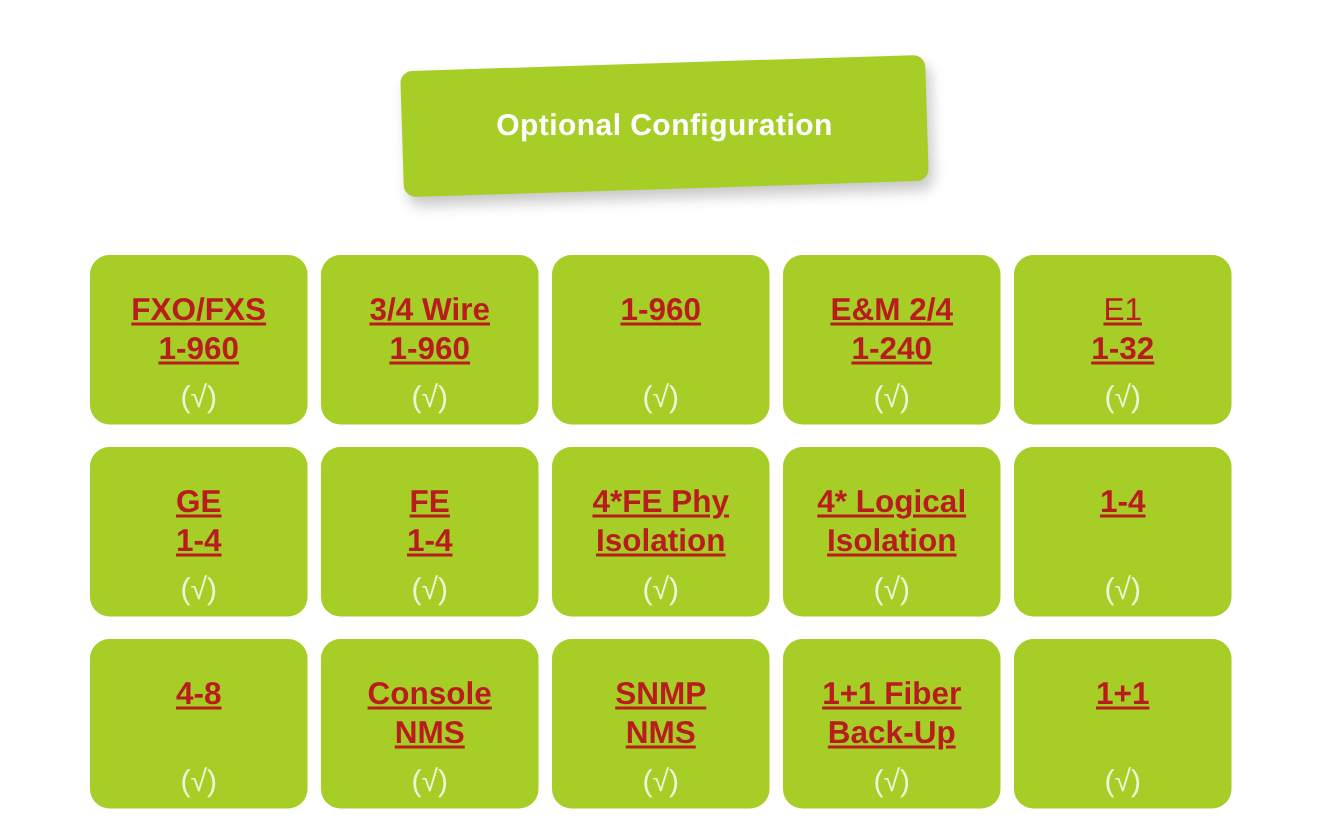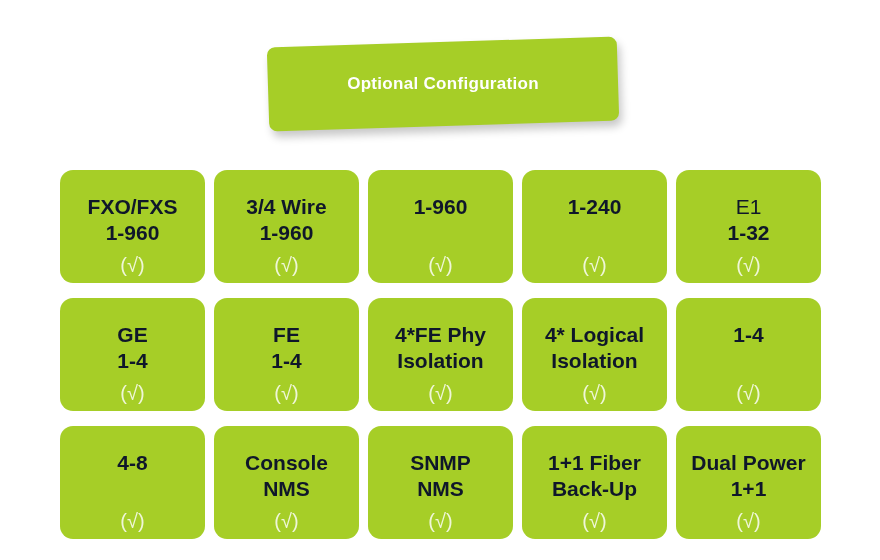--- a/index.html
+++ b/index.html
@@ -33,21 +33,21 @@
     transform-origin: 50% 50%;
     box-shadow: 3px 6px 9px rgba(0,0,0,0.22);
   }
   #banner-title {
     position: absolute;
     inset: 0;
     display: flex;
     align-items: center;
     justify-content: center;
     color: #ffffff;
-    font-size: 17px;
+    font-size: 20px;
     font-weight: bold;
     letter-spacing: 0.3px;
     white-space: nowrap;
   }
 
   
   #card-grid {
     position: absolute;
     left: 60px;
     top: 170px;
@@ -64,26 +64,27 @@
     position: relative;
     display: flex;
     flex-direction: column;
     align-items: center;
     justify-content: flex-start;
     padding-top: 24px;
     box-sizing: border-box;
     overflow: visible;
   }
   .card-line {
-    color: #0f172a;
+    color: #b91c1c;
     font-size: 21px;
     font-weight: bold;
     line-height: 26px;
     white-space: nowrap;
     text-align: right;
+    text-decoration: underline;
   }
   .card-line.light {
     font-weight: normal;
   }
   .card-line.small {
     font-size: 15px;
     font-weight: bold;
     letter-spacing: -0.2px;
   }
   .card-check {
@@ -115,20 +116,21 @@
     <div class="card">
       <div class="card-line">3/4 Wire</div>
       <div class="card-line">1-960</div>
       <div class="card-check">(√)</div>
     </div>
     <div class="card">
       <div class="card-line">1-960</div>
       <div class="card-check">(√)</div>
     </div>
     <div class="card">
+      <div class="card-line">E&amp;M 2/4</div>
       <div class="card-line">1-240</div>
       <div class="card-check">(√)</div>
     </div>
     <div class="card">
       <div class="card-line light">E1</div>
       <div class="card-line">1-32</div>
       <div class="card-check">(√)</div>
     </div>
     <div class="card">
       <div class="card-line">GE</div>
@@ -167,17 +169,16 @@
       <div class="card-line">SNMP</div>
       <div class="card-line">NMS</div>
       <div class="card-check">(√)</div>
     </div>
     <div class="card">
       <div class="card-line">1+1 Fiber</div>
       <div class="card-line">Back-Up</div>
       <div class="card-check">(√)</div>
     </div>
     <div class="card">
-      <div class="card-line">Dual Power</div>
       <div class="card-line">1+1</div>
       <div class="card-check">(√)</div>
     </div>
   </div>
 
 </body></html>

